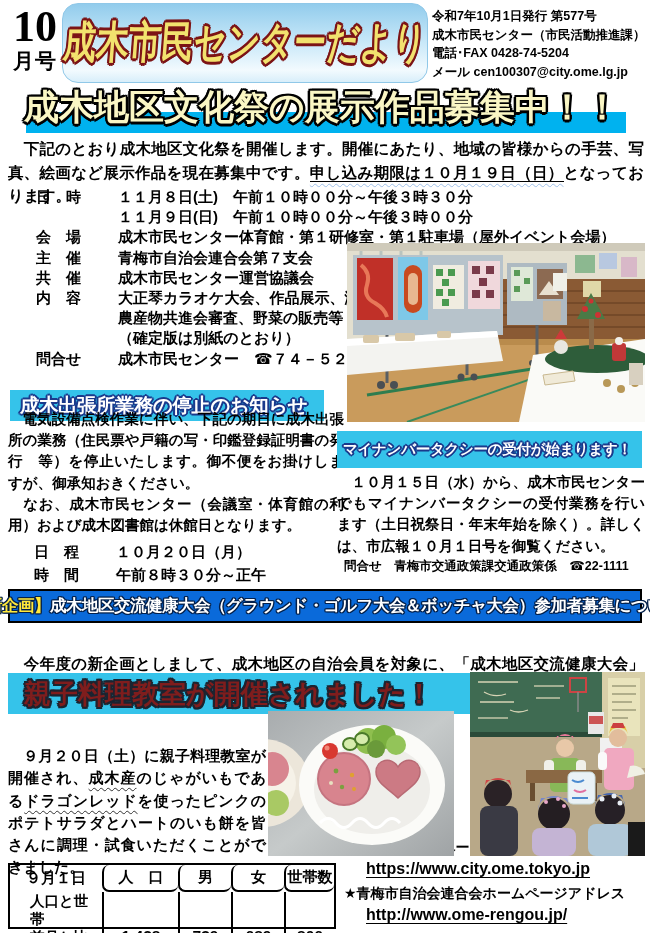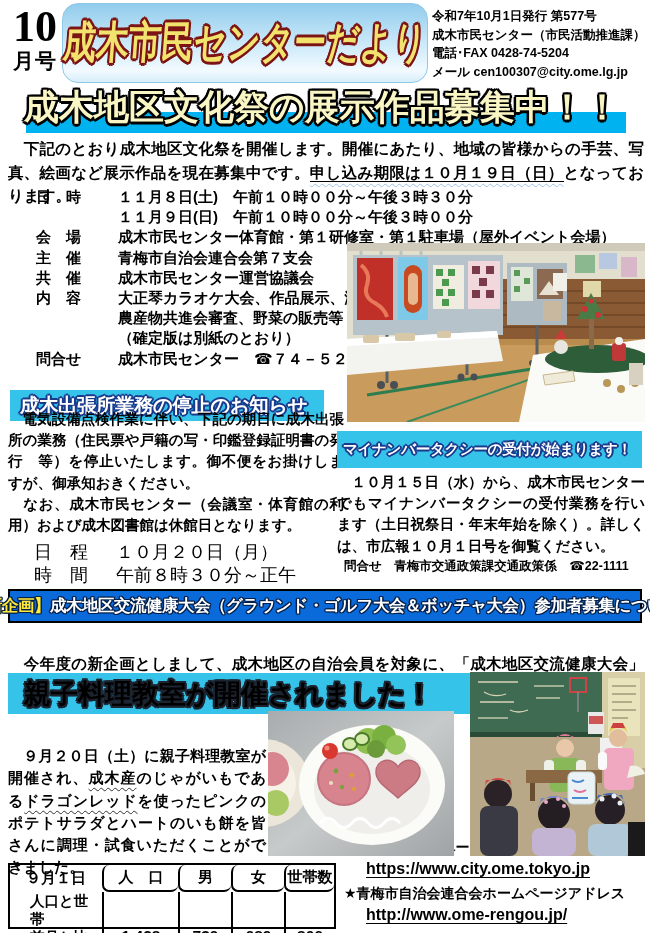--- a/index.html
+++ b/index.html
@@ -45,29 +45,29 @@
   .gym-photo { position:absolute; left:347px; top:243px; width:298px; height:179px; }
   .plate-photo { position:absolute; left:268px; top:711px; width:186px; height:145px; z-index:3; }
   .class-photo { position:absolute; left:470px; top:672px; width:175px; height:184px; z-index:3; }
   svg { display:block; }
 
   
   .cyan-bar { background:#35c3ea; display:flex; align-items:center; }
   .o-blue { color:#fff;
         text-shadow:-2px 0 #1a3a8c,2px 0 #1a3a8c,0 -2px #1a3a8c,0 2px #1a3a8c,
         -1.4px -1.4px #1a3a8c,1.4px -1.4px #1a3a8c,-1.4px 1.4px #1a3a8c,1.4px 1.4px #1a3a8c; }
-  .o-dark { color:#000000;
+  .o-dark { color:#7f1d1d;
         text-shadow:-2.2px 0 #1c2430,2.2px 0 #1c2430,0 -2.2px #1c2430,0 2.2px #1c2430,
         -1.6px -1.6px #1c2430,1.6px -1.6px #1c2430,-1.6px 1.6px #1c2430,1.6px 1.6px #1c2430; }
 
   .closure-head { position:absolute; left:10px; top:374px; width:314px; height:31px; padding-left:10px;margin-top:16px; }
   .closure-head span { font-size:19.5px; font-weight:800; white-space:nowrap; letter-spacing:-0.5px; }
   .closure-body { position:absolute; left:8px; top:409px; width:336px; font-size:14.5px;
         font-weight:700; line-height:21.2px; text-align:justify; }
-  .closure-rows { position:absolute; left:34px; top:541px; width:300px; font-size:18px; font-weight:400; }
+  .closure-rows { position:absolute; left:34px; top:541px; width:300px; font-size:15px; font-weight:700; }
   .closure-rows .drow { line-height:22.5px; }
 
   .taxi-head { position:absolute; left:337px; top:431px; width:305px; height:37px; padding-left:6px; }
   .taxi-head span { font-size:14.5px; font-weight:800; white-space:nowrap; letter-spacing:-0.3px; }
   .taxi-body { position:absolute; left:337px; top:472px; width:308px; font-size:14.5px;
         font-weight:700; line-height:21.2px; text-align:justify; }
   .taxi-contact { position:absolute; left:344px; top:558px; width:300px; font-size:12.5px;
         font-weight:700; white-space:nowrap; }
 
   

